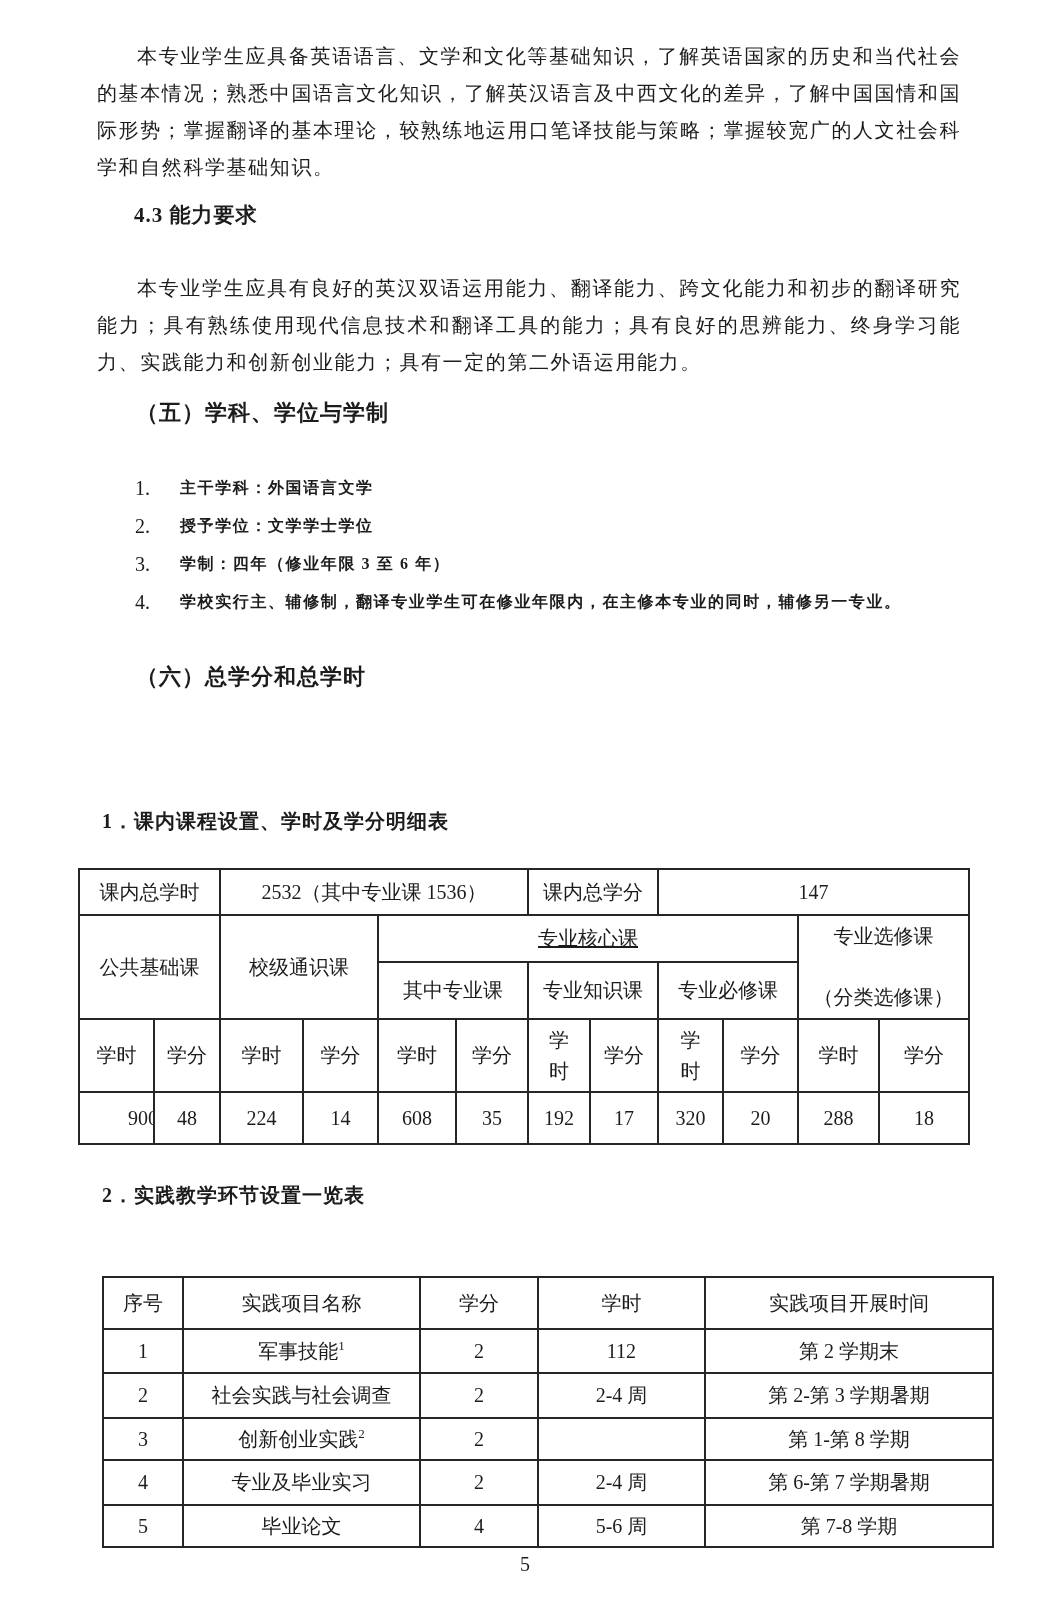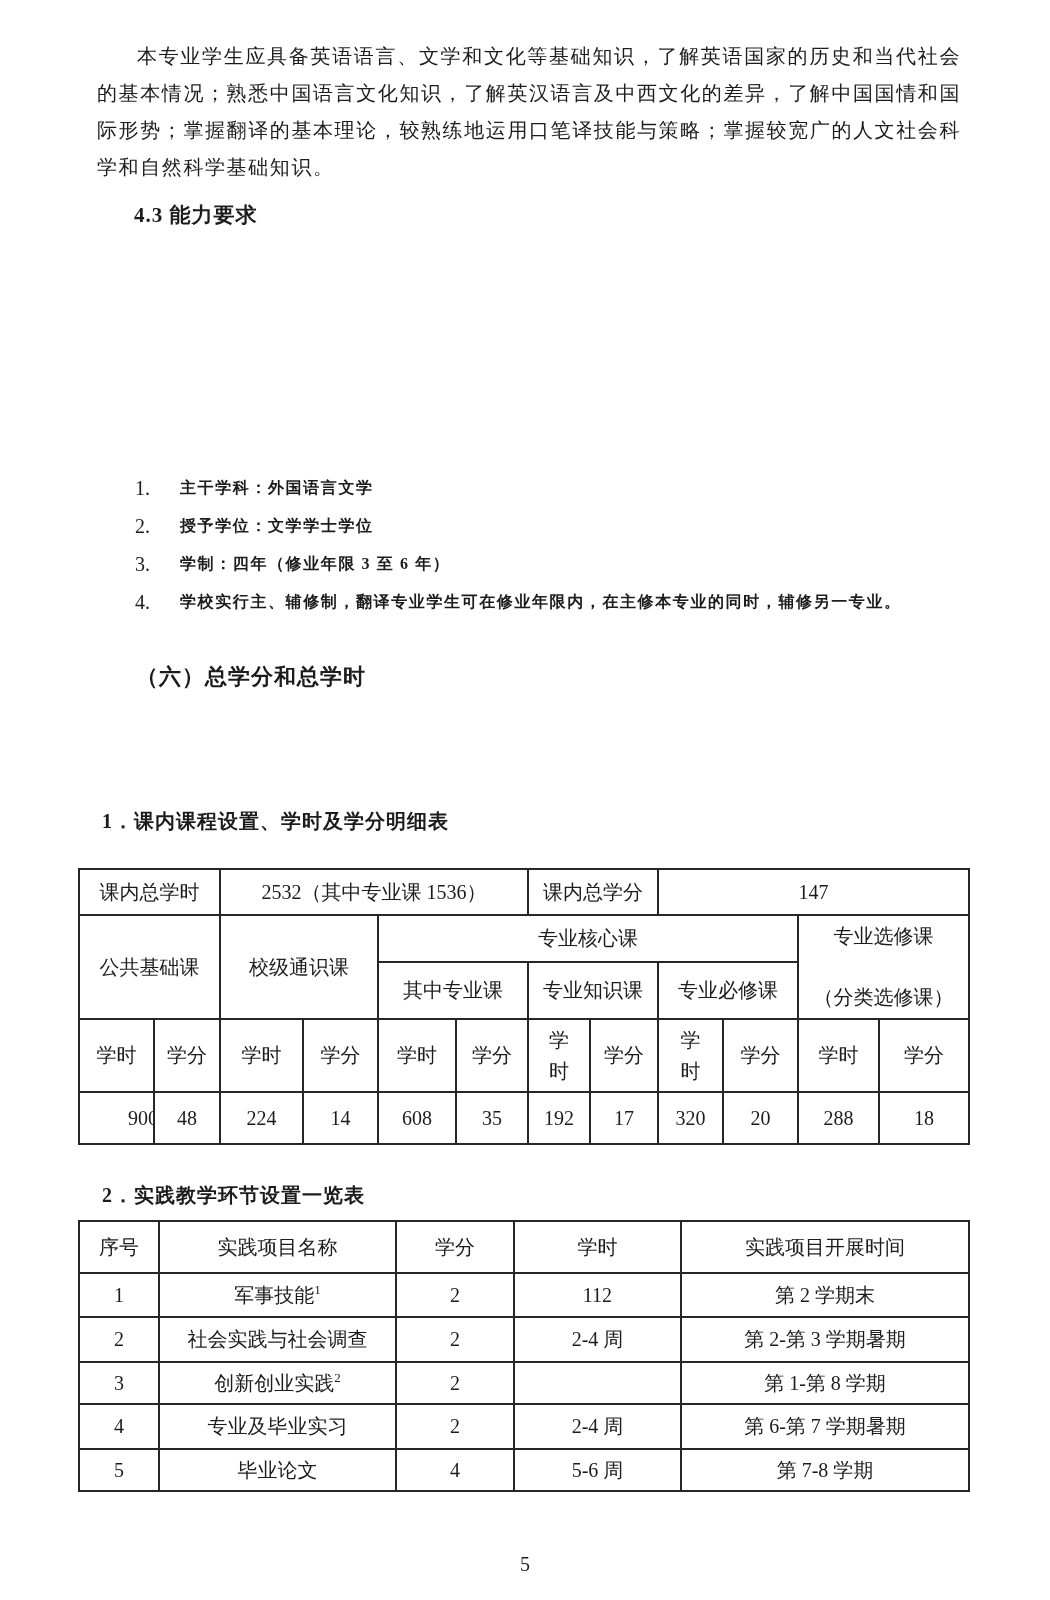--- a/index.html
+++ b/index.html
@@ -84,21 +84,23 @@
 </style>
 </head>
 <body>
 
 <div id="page">
 
   <p class="para" style="top:33px;">本专业学生应具备英语语言、文学和文化等基础知识，了解英语国家的历史和当代社会的基本情况；熟悉中国语言文化知识，了解英汉语言及中西文化的差异，了解中国国情和国际形势；掌握翻译的基本理论，较熟练地运用口笔译技能与策略；掌握较宽广的人文社会科学和自然科学基础知识。</p>
 
   <h3 class="h-small" style="left:134px;top:202px;">4.3 能力要求</h3>
 
-
+  <p class="para" style="top:265px;">本专业学生应具有良好的英汉双语运用能力、翻译能力、跨文化能力和初步的翻译研究能力；具有熟练使用现代信息技术和翻译工具的能力；具有良好的思辨能力、终身学习能力、实践能力和创新创业能力；具有一定的第二外语运用能力。</p>
+
+  <h2 class="h-section" style="left:136px;top:398px;">（五）学科、学位与学制</h2>
 
   <div class="num-list" style="top:469px;">
     <div class="num-item">
       <span class="no">1.</span>
       <span class="txt">主干学科：外国语言文学</span>
     </div>
     <div class="num-item">
       <span class="no">2.</span>
       <span class="txt">授予学位：文学学士学位</span>
     </div>
@@ -135,21 +137,21 @@
     <tbody>
         <tr>
       <td colspan="2" style="height:44px;">课内总学时</td>
       <td colspan="4">2532（其中专业课 1536）</td>
       <td colspan="2">课内总学分</td>
       <td colspan="4">147</td>
     </tr>
     <tr>
       <td colspan="2" rowspan="2">公共基础课</td>
       <td colspan="2" rowspan="2">校级通识课</td>
-      <td colspan="6" style="height:45px;">专业核心课</td>
+      <td colspan="6" style="height:45px;text-decoration:underline;">专业核心课</td>
       <td colspan="2" rowspan="2" class="elect-cell">
         <div class="elect-inner">
           <div>专业选修课</div>
           <div>（分类选修课）</div>
         </div>
       </td>
     </tr>
     <tr>
       <td colspan="2" style="height:55px;">其中专业课</td>
       <td colspan="2">专业知识课</td>
@@ -181,21 +183,21 @@
       <td>320</td>
       <td>20</td>
       <td>288</td>
       <td>18</td>
     </tr>
   </tbody>
     </table>
 
   <p class="caption" style="top:1170px;">2．实践教学环节设置一览表</p>
 
-  <table class="doc" style="top:1220px;">
+  <table class="doc" style="top:1276px;margin-left:24px;">
     <colgroup>
       <col style="width:80px">
         <col style="width:237px">
         <col style="width:118px">
         <col style="width:167px">
         <col style="width:288px">
     </colgroup>
     <tbody>
         <tr>
       <td style="height:50px;">序号</td>

